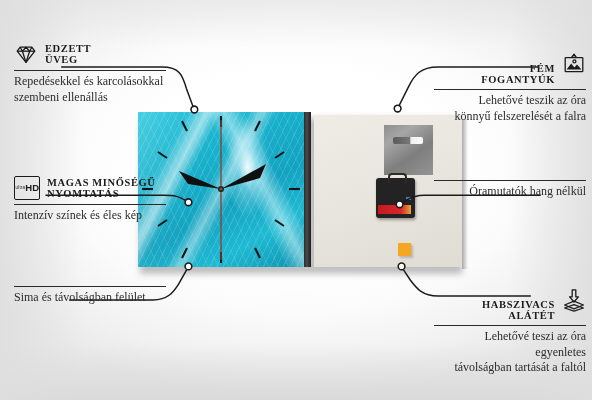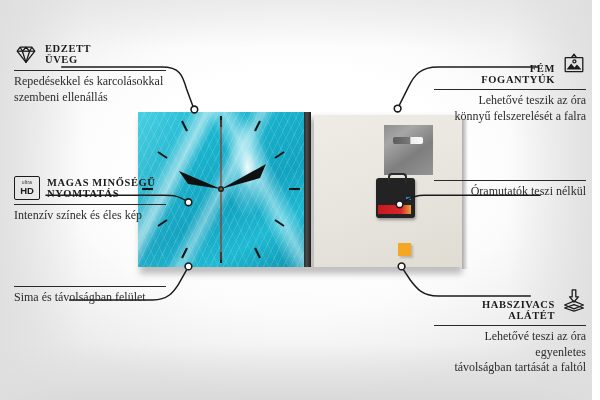--- a/index.html
+++ b/index.html
@@ -204,23 +204,23 @@
   }
   .icon svg { display: block; width: 24px; height: 24px; }
 
   .hd-badge {
     flex: 0 0 auto;
     width: 24px;
     height: 22px;
     border: 1.4px solid #1b1b1b;
     border-radius: 2px;
     display: flex;
-    flex-direction: column;
+    flex-direction: row;
     align-items: center;
-    justify-content: center;
+    justify-content: flex-end;
     line-height: 1;
   }
   .hd-badge .ultra {
     font-family: "Liberation Sans", sans-serif;
     font-size: 4.5px;
     letter-spacing: 0.2px;
     color: #1b1b1b;
     margin-bottom: 0.5px;
   }
   .hd-badge .hd {
@@ -358,21 +358,21 @@
         </svg>
       </span>
     </div>
     <div class="rule"></div>
     <div class="desc">Lehetővé teszik az óra
 könnyű felszerelését a falra</div>
   </div>
 
   <div class="feature right" id="feat-quiet">
     <div class="rule"></div>
-    <div class="desc">Óramutatók teszi nélkül</div>
+    <div class="desc">Óramutatók hang nélkül</div>
   </div>
 
   <div class="feature right" id="feat-foam">
     <div class="head">
       <span class="title">HABSZIVACS
 ALÁTÉT</span>
       <span class="icon">
         <svg viewBox="0 0 24 24" fill="none" stroke="#1b1b1b" stroke-width="1.3" stroke-linejoin="round">
           <path d="M10.2 1.8 h3.6 v7.0 h2.6 L12 14.0 L7.6 8.8 h2.6 Z"></path>
           <path d="M12 13.2 L21.4 17.0 L12 20.8 L2.6 17.0 Z"></path>

